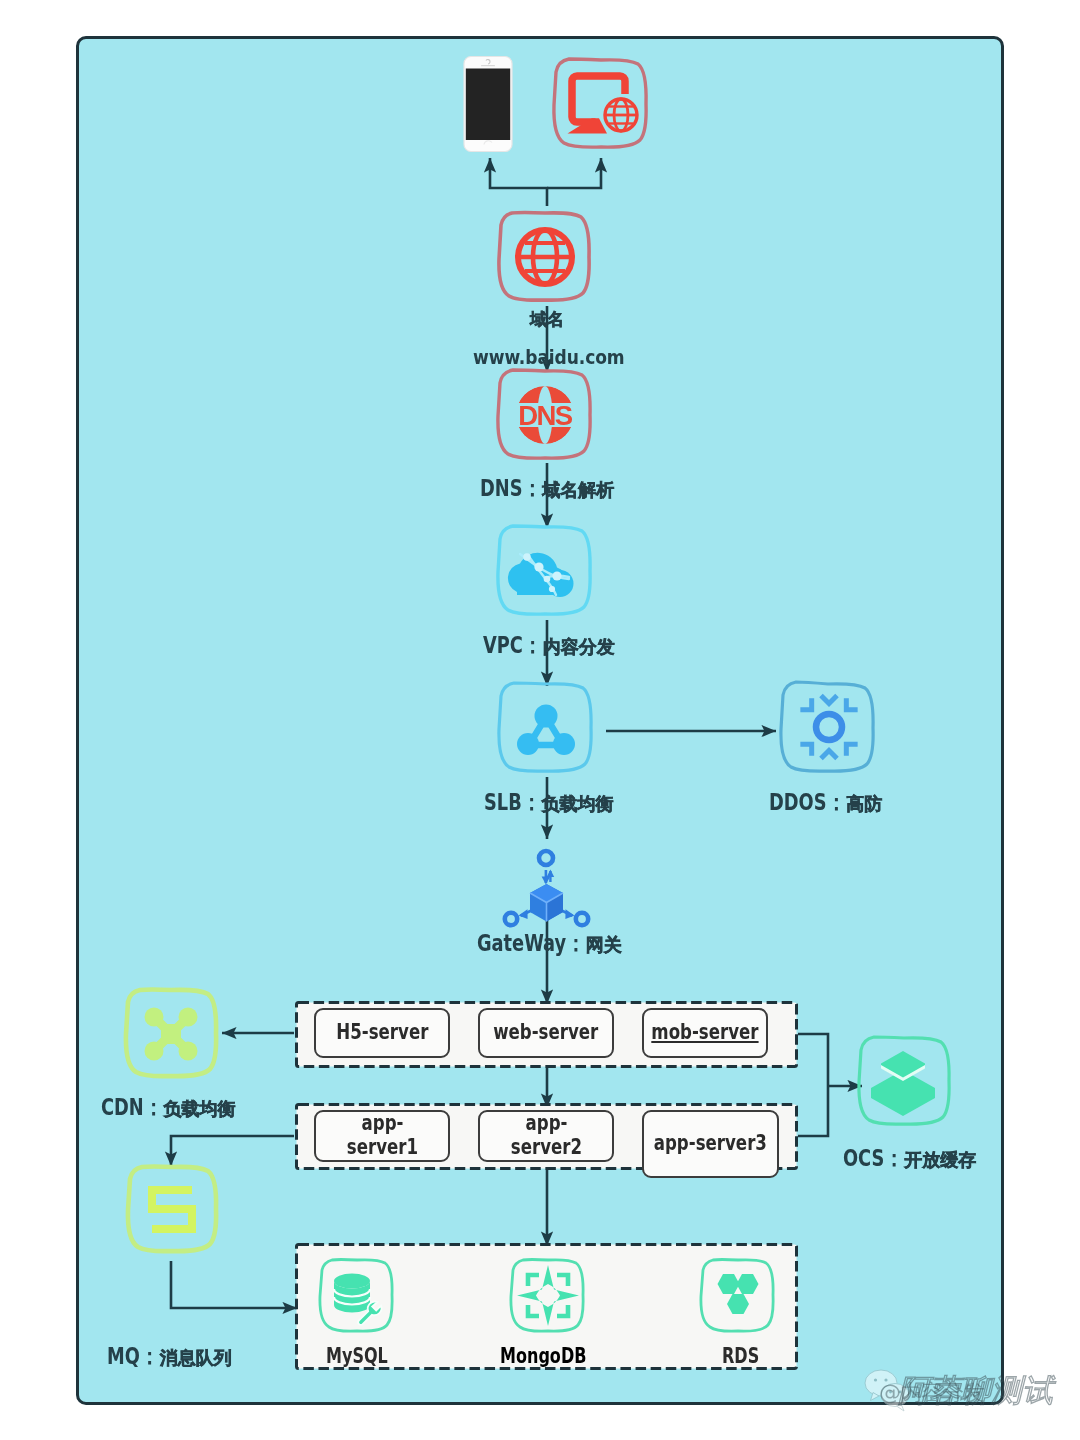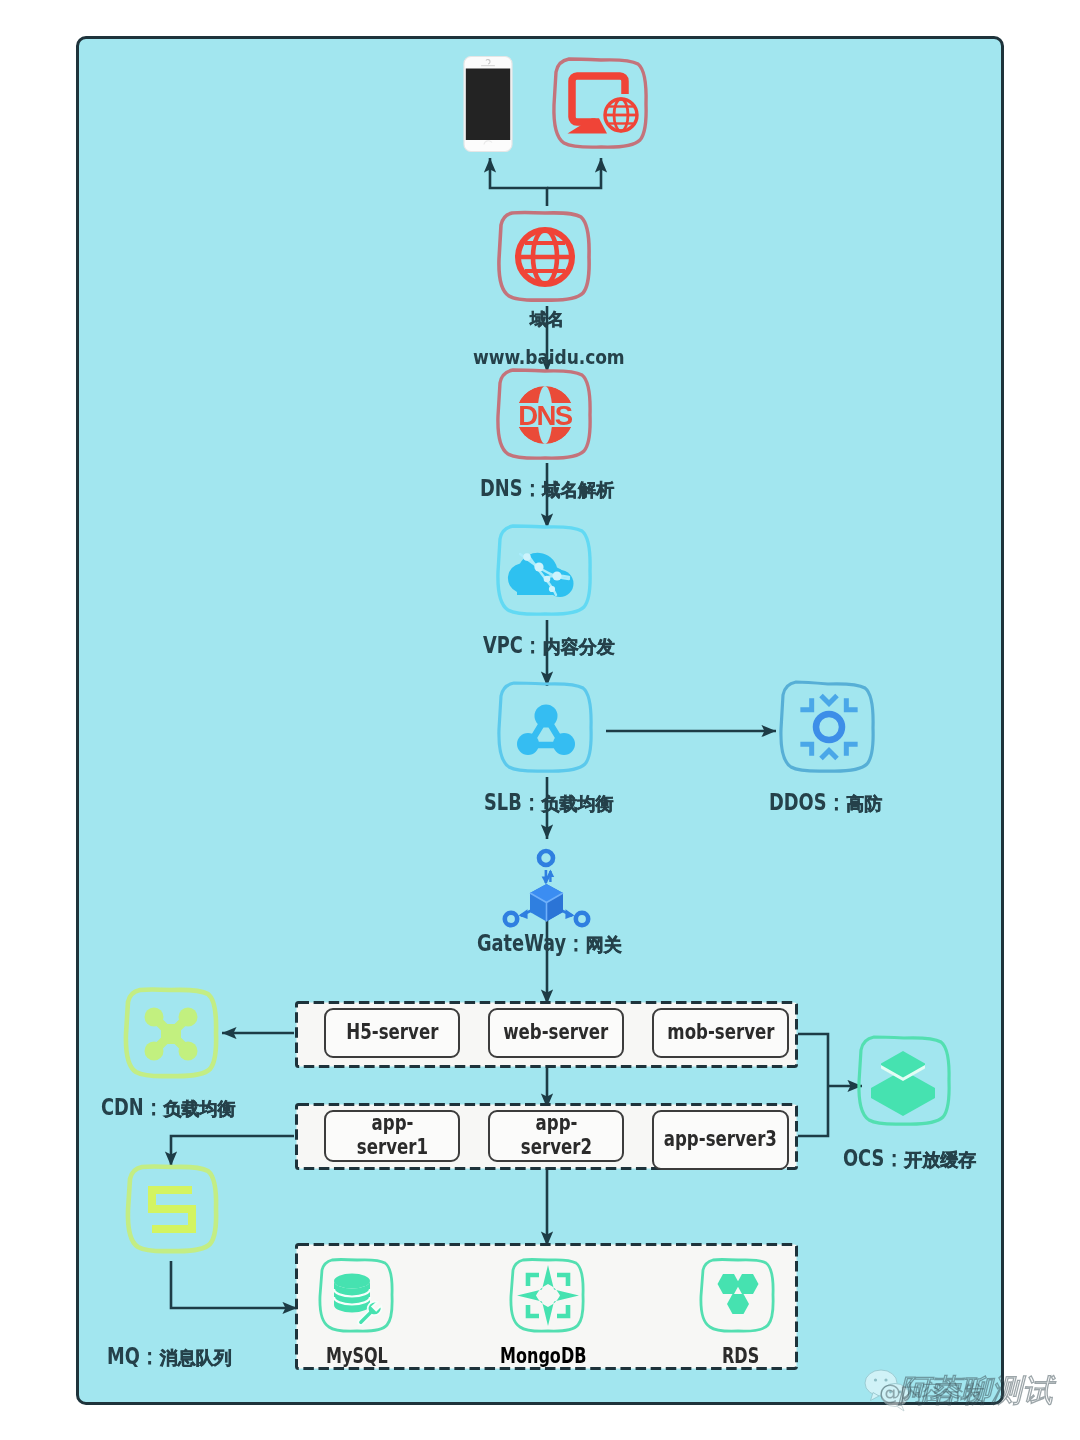--- a/index.html
+++ b/index.html
@@ -17,21 +17,21 @@
   .lbl.dbname .lat{font-size:22px;transform:scaleX(.81);}
   .url{font-family:"DejaVu Sans",sans-serif;font-stretch:condensed;font-size:19px;font-weight:bold;letter-spacing:-.1px;}
   .wm-small{font-family:"DejaVu Sans","Liberation Sans",sans-serif;font-size:22px;color:#3e5157;
             white-space:nowrap;opacity:.46;letter-spacing:-1px;z-index:3;}
   .wm-big{font-family:"DejaVu Sans","Liberation Sans",sans-serif;font-size:31px;color:transparent;
           -webkit-text-stroke:1.3px #3b4e55;white-space:nowrap;opacity:.5;letter-spacing:0px;z-index:2;font-style:italic;}
   
   .chip{position:absolute;background:#fbfbfa;border:2px solid #3c3c3c;border-radius:9px;
         display:flex;align-items:center;justify-content:center;text-align:center;
         color:#2b2b2b;font-family:"DejaVu Sans",sans-serif;font-stretch:condensed;font-weight:bold;
-        font-size:21px;line-height:1.12;box-sizing:border-box;margin-left:10px;}
+        font-size:21px;line-height:1.12;box-sizing:border-box;}
   .chip > span{display:inline-block;transform:scaleX(.88);}
   .dashbox{position:absolute;box-sizing:border-box;}
   .iconbox{position:absolute;}
 </style>
 </head>
 <body>
 
 <div id="stage">
   <div id="canvas"></div>
 
@@ -256,38 +256,38 @@
     <svg width="503" height="67" viewBox="0 0 503 67">
         <rect x="1.5" y="1.5" width="500" height="64" rx="2" fill="#f7f7f5" stroke="#1e333b" stroke-width="3" stroke-dasharray="10.5 4.6"></rect>
       </svg>
     </div>
   <div class="chip" style="left:314px;top:1008px;width:136px;height:50px;">
     <span>H5-server</span>
   </div>
   <div class="chip" style="left:478px;top:1008px;width:136px;height:50px;">
     <span>web-server</span>
   </div>
-  <div class="chip" style="left:642px;top:1008px;width:137px;height:50px;">
+  <div class="chip" style="left:642px;top:1008px;width:126px;height:50px;text-decoration:underline;">
     <span>mob-server</span>
   </div>
 
   <div class="dashbox" style="left:295px;top:1103px;width:503px;height:67px;">
     <svg width="503" height="67" viewBox="0 0 503 67">
         <rect x="1.5" y="1.5" width="500" height="64" rx="2" fill="#f7f7f5" stroke="#1e333b" stroke-width="3" stroke-dasharray="10.5 4.6"></rect>
       </svg>
     </div>
   <div class="chip" style="left:314px;top:1110px;width:136px;height:52px;white-space:pre-line;">
     <span>app-
 server1</span>
   </div>
   <div class="chip" style="left:478px;top:1110px;width:136px;height:52px;white-space:pre-line;">
     <span>app-
 server2</span>
   </div>
-  <div class="chip" style="left:642px;top:1110px;width:137px;height:60px;">
+  <div class="chip" style="left:642px;top:1110px;width:137px;height:68px;">
     <span>app-server3</span>
   </div>
 
   <div class="dashbox" style="left:295px;top:1243px;width:503px;height:127px;">
     <svg width="503" height="127" viewBox="0 0 503 127">
         <rect x="1.5" y="1.5" width="500" height="124" rx="2" fill="#f7f7f5" stroke="#1e333b" stroke-width="3" stroke-dasharray="10.5 4.6"></rect>
       </svg>
     </div>
 
   <div class="iconbox" style="left:317px;top:1256px;">

